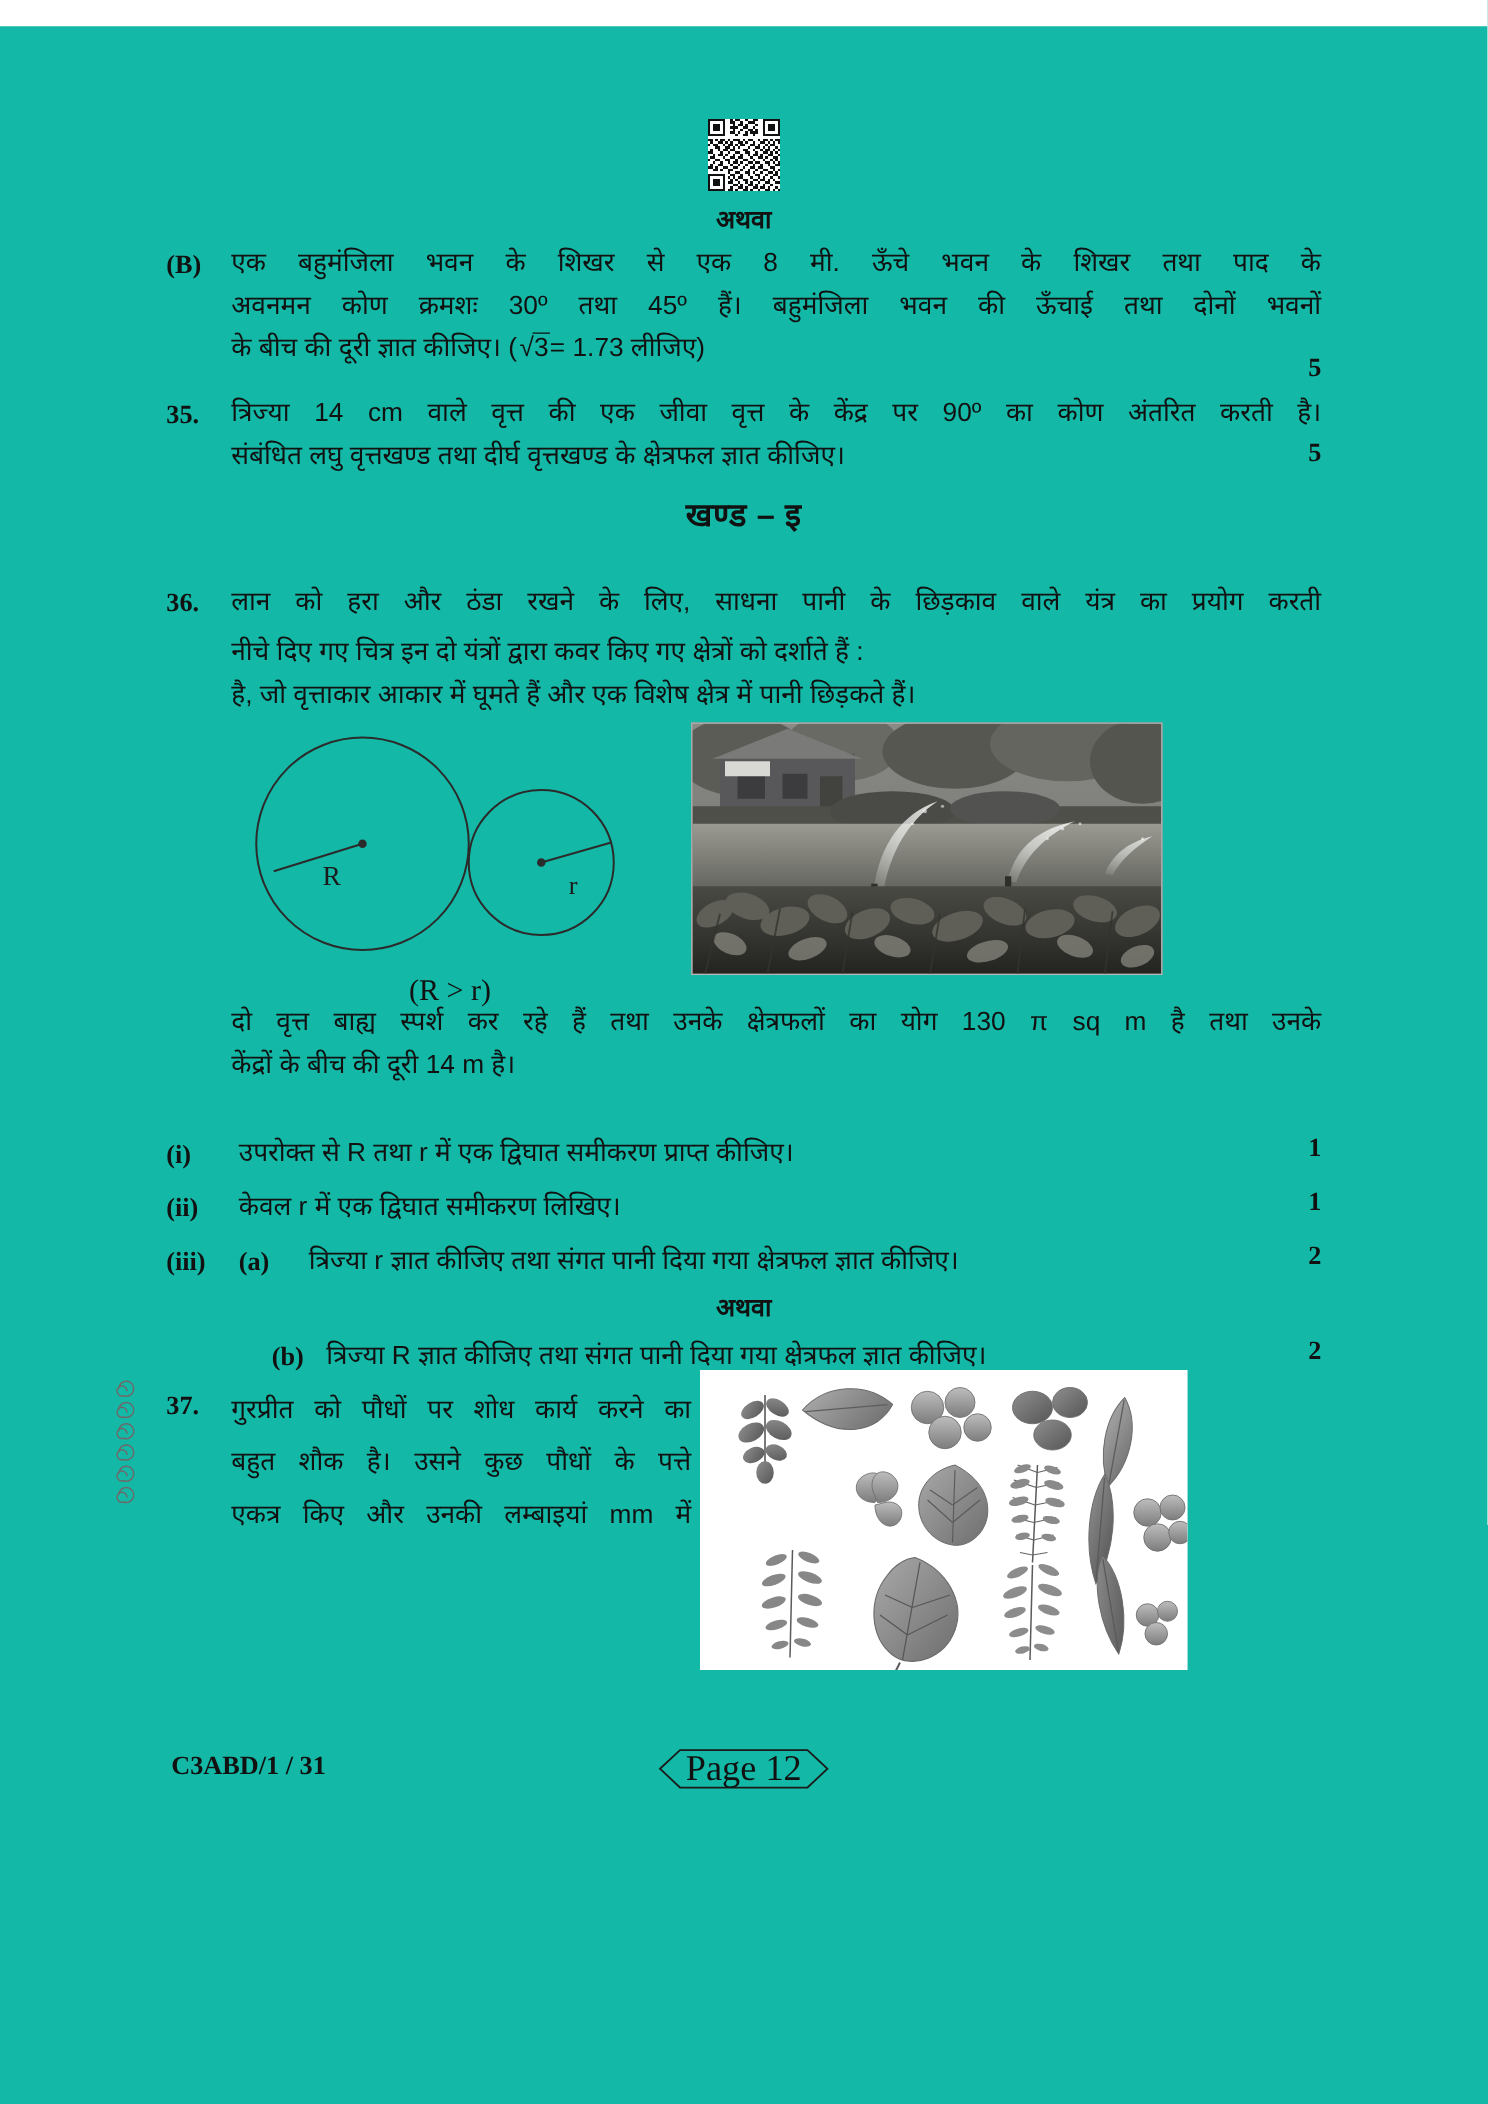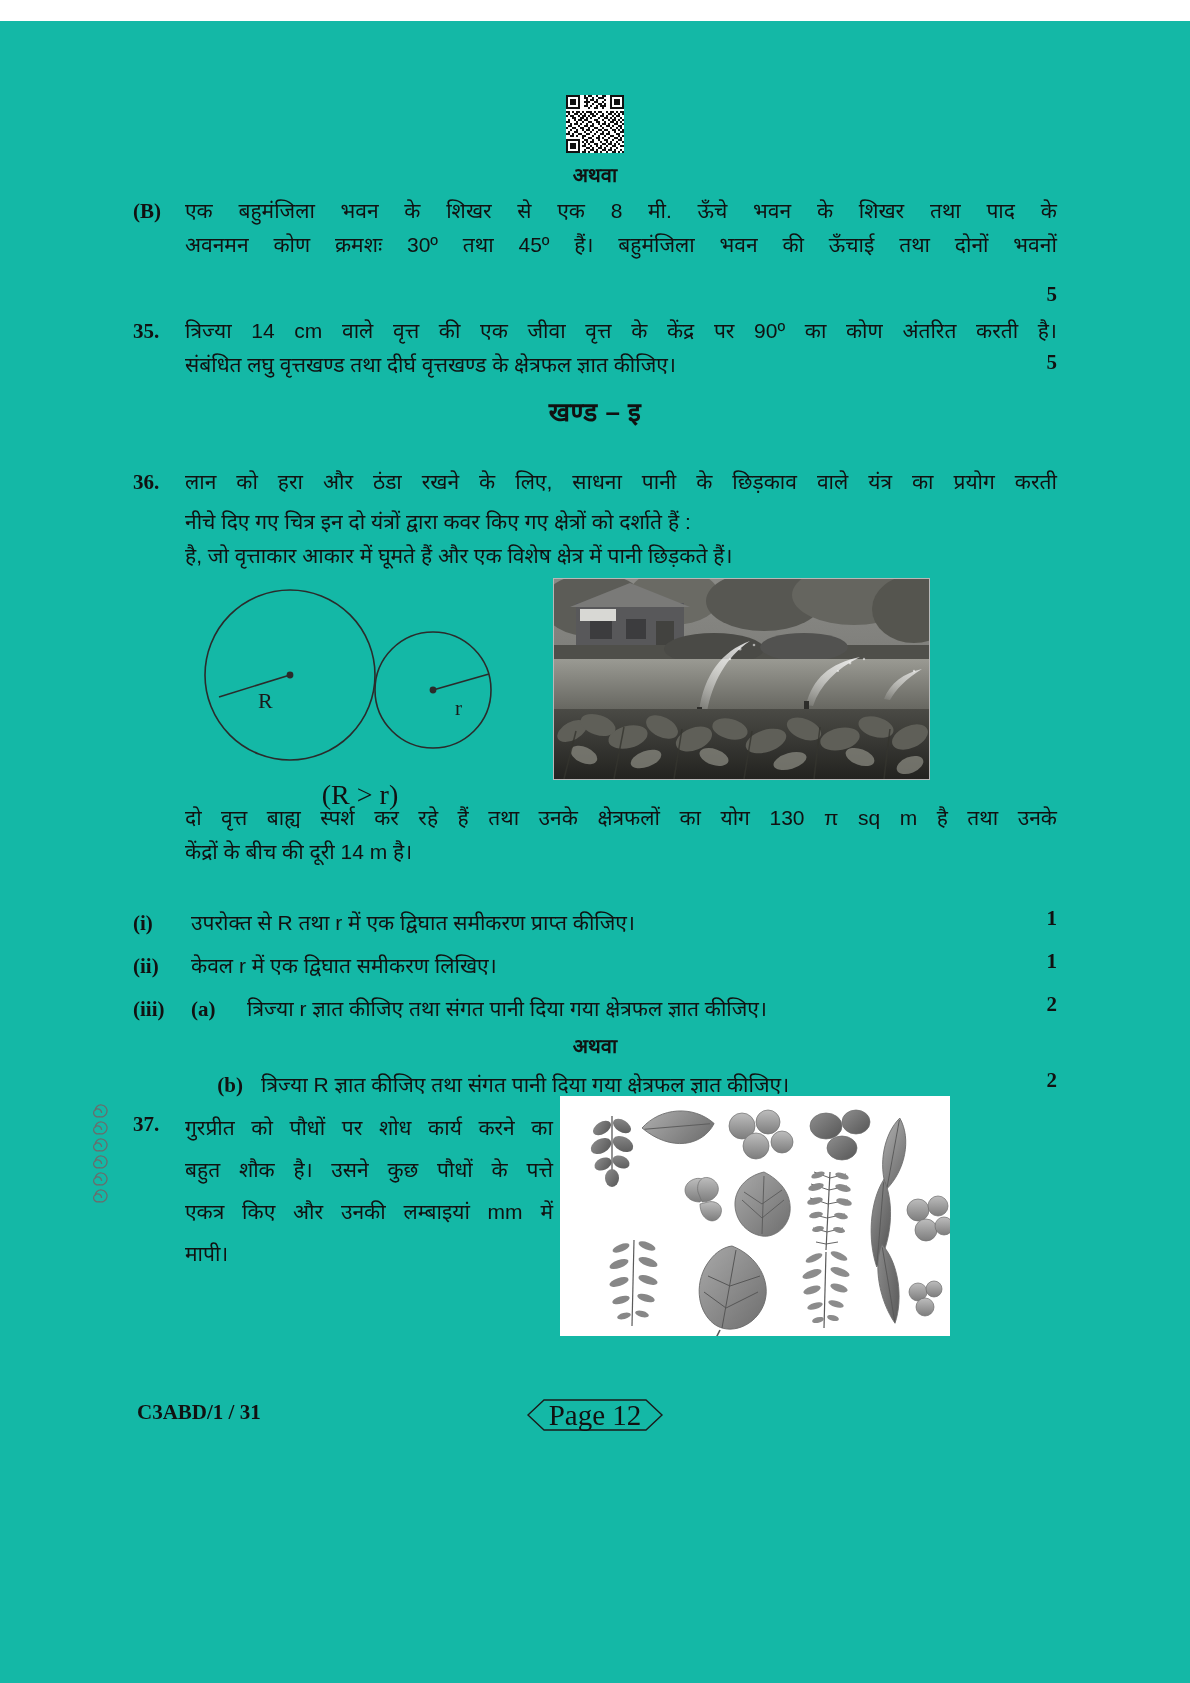--- a/index.html
+++ b/index.html
@@ -106,21 +106,21 @@
   .section-note {
     font-weight: bold;
     font-size: 21px;
   }
   .circles-fig {
     width: 330px;
     position: relative;
   }
   .circles-caption {
     text-align: center;
-    font-size: 28px;
+    font-size: 24px;
     margin-top: 2px;
     margin-left: 20px;
   }
   .photo {
     position: relative;
     width: 375px;
     height: 200px;
     border: 1px solid #b8b8b8;
     overflow: hidden;
     background: #7b7b78;
@@ -446,20 +446,23 @@
             <span>45º</span>
             <span>हैं।</span>
             <span>बहुमंजिला</span>
             <span>भवन</span>
             <span>की</span>
             <span>ऊँचाई</span>
             <span>तथा</span>
             <span>दोनों</span>
             <span>भवनों</span>
           </div>
+        <div class="justify-line last devanagari">
+          <span>के बीच की दूरी ज्ञात कीजिए।  (</span><span class="radical"><span class="rad-sym">√</span><span class="rad-body">3</span></span><span>= 1.73 लीजिए)</span>
+        </div>
       </div>
     </div>
     <div class="marks" style="top:88px;">5</div>
   </div>
 
   <div class="body-col" style="top:293px;">
     <div class="q-row">
       <div class="q-num">35.</div>
       <div class="q-body">
         <div class="justify-line devanagari">
@@ -737,21 +740,20 @@
           </div>
         <div class="justify-line devanagari">
             <span>एकत्र</span>
             <span>किए</span>
             <span>और</span>
             <span>उनकी</span>
             <span>लम्बाइयां</span>
             <span>mm</span>
             <span>में</span>
           </div>
-        <div class="justify-line last devanagari">मापी।</div>
       </div>
     </div>
   </div>
 
   <div class="leaves-photo">
     <svg width="390" height="240" viewBox="0 0 390 240">
       <defs>
         <linearGradient id="lf1" x1="0" y1="0" x2="1" y2="1">
           <stop offset="0%" stop-color="#a9a9a9"></stop>
             <stop offset="100%" stop-color="#6e6e6e"></stop>

